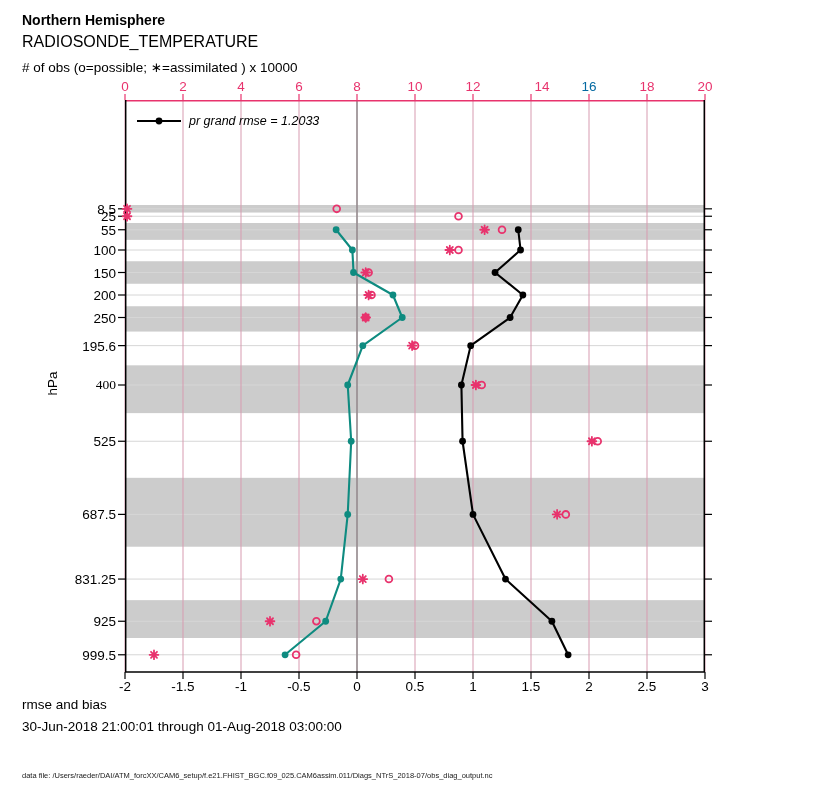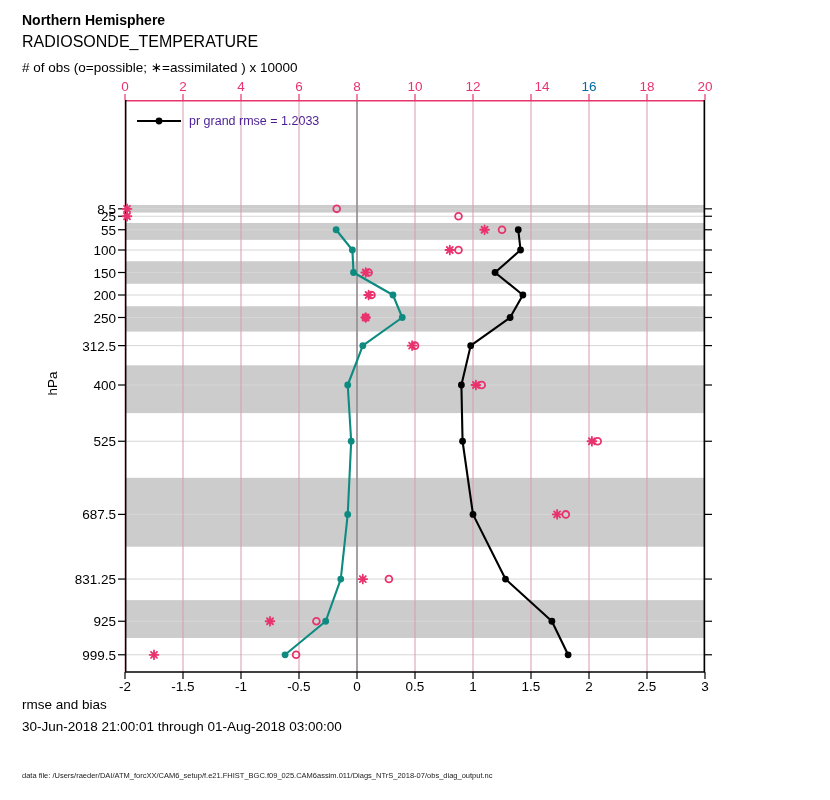--- a/index.html
+++ b/index.html
@@ -44,22 +44,22 @@
     <span class="ticklabel" style="left: 705px; color: rgb(232, 51, 109);">20</span>
   </div>
 <div class="abs" style="left:0;top:0;">
     <span class="ylabel" style="top: 208.825px;">8.5</span>
     <span class="ylabel" style="top: 216.25px;">25</span>
     <span class="ylabel" style="top: 229.75px;">55</span>
     <span class="ylabel" style="top: 250px;">100</span>
     <span class="ylabel" style="top: 272.5px;">150</span>
     <span class="ylabel" style="top: 295px;">200</span>
     <span class="ylabel" style="top: 317.5px;">250</span>
-    <span class="ylabel" style="top: 345.625px;">312.5</span>
-    <span class="ylabel" style="top: 385px;">400</span>
+    <span class="ylabel" style="top: 345.625px;">195.6</span>
+    <span class="ylabel" style="top: 385px; font-family: Liberation Serif, serif;">400</span>
     <span class="ylabel" style="top: 441.25px;">525</span>
     <span class="ylabel" style="top: 514.375px;">687.5</span>
     <span class="ylabel" style="top: 579.062px;">831.25</span>
     <span class="ylabel" style="top: 621.25px;">925</span>
     <span class="ylabel" style="top: 654.775px;">999.5</span>
   </div>
 <div class="abs hpa">hPa</div>
 
 <div id="plot" class="abs">
   <svg id="chart-svg" width="608" height="600" viewBox="-14 -14 608 600" xmlns="http://www.w3.org/2000/svg">
@@ -206,21 +206,21 @@
       <circle cx="443.12" cy="554.7750000000001" r="3.4" fill="#000000"></circle>
     </svg>
 </div>
 
 <div class="abs legend">
   <div class="legend-row">
     <svg width="46" height="10">
       <line id="leg-line-0" x1="1" y1="5" x2="45" y2="5" stroke-width="2" stroke="#000000"></line>
       <circle id="leg-dot-0" cx="23" cy="5" r="3.4" fill="#000000"></circle>
     </svg>
-    <span class="legend-text" id="leg-text-0" style="color: #4c1d95;">pr grand rmse = 1.2033</span>
+    <span class="legend-text" id="leg-text-0" style="color: #000000; font-style: italic;">pr grand rmse = 1.2033</span>
   </div>
 </div>
 
 <div class="abs botlabels" style="left:0;top:679px;">
     <span class="ticklabel" style="left: 125px;">-2</span>
     <span class="ticklabel" style="left: 183px;">-1.5</span>
     <span class="ticklabel" style="left: 241px;">-1</span>
     <span class="ticklabel" style="left: 299px;">-0.5</span>
     <span class="ticklabel" style="left: 357px;">0</span>
     <span class="ticklabel" style="left: 415px;">0.5</span>

